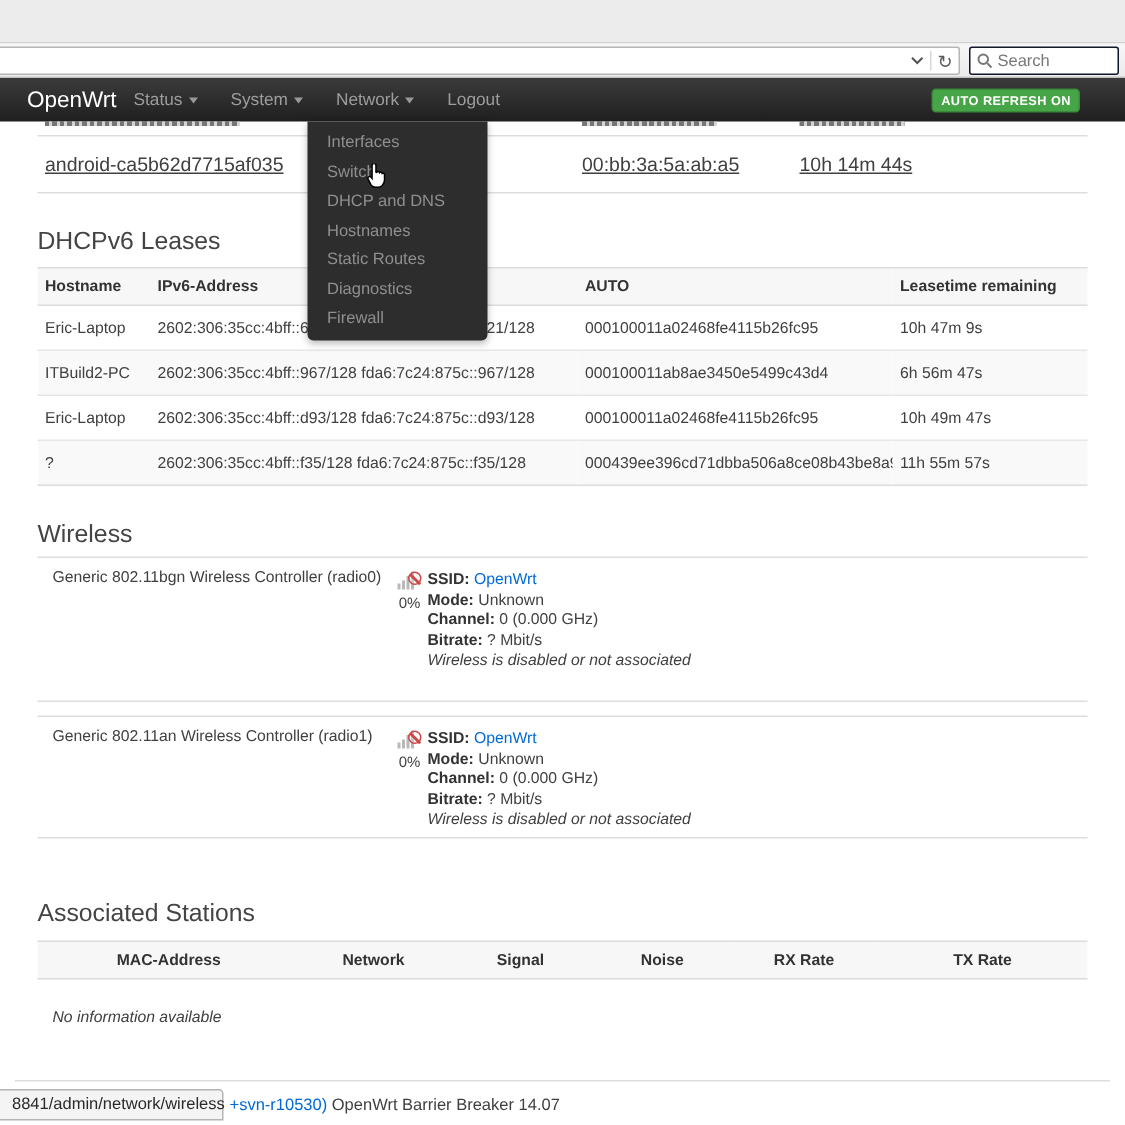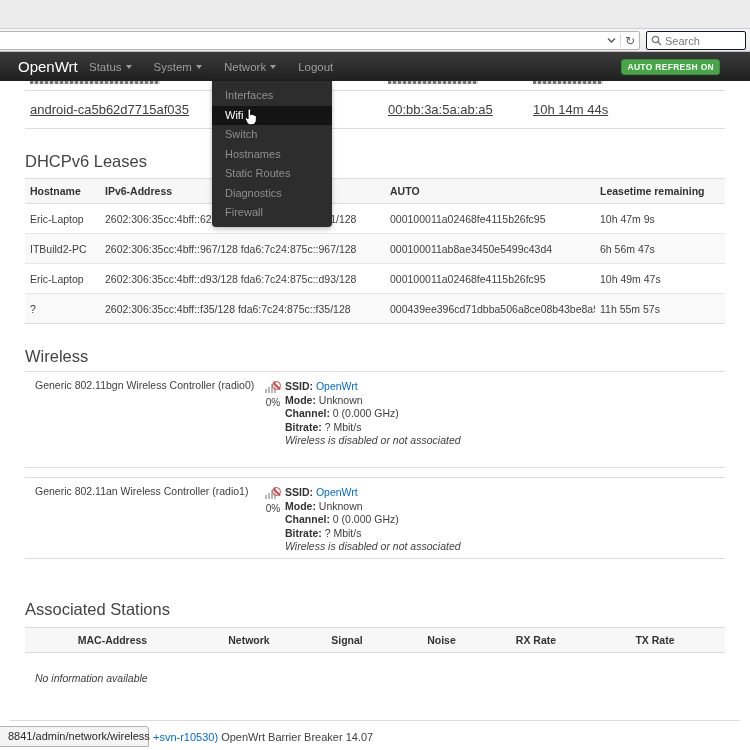--- a/index.html
+++ b/index.html
@@ -28,21 +28,21 @@
     background:linear-gradient(#3b3b3b,#1f1f1f); }
   .brand { position:absolute; left:18px; top:6px; color:#fff; font-size:15px; }
   .navitems { position:absolute; left:78px; top:0; height:29px; display:flex; align-items:center; }
   .navitem { padding:0 11px; color:#9d9d9d; font-size:11.5px; display:flex; align-items:center; gap:4px; cursor:pointer; }
   .caret { width:0; height:0; border-left:3.5px solid transparent; border-right:3.5px solid transparent;
     border-top:4px solid #9a9a9a; display:inline-block; }
   .badge { position:absolute; right:30px; top:7px; background:#46a546; border:1px solid #3a8a3a;
     color:#fff; font-size:8.5px; font-weight:bold; letter-spacing:.3px; padding:2px 5px 2px; border-radius:3px; }
 
   
-  .dropdown { position:absolute; left:212px; top:81px; width:120px; z-index:10;
+  .dropdown { position:absolute; left:205px; top:81px; width:120px; z-index:10;
     background:#2d2d2d; border-radius:0 0 4px 4px; padding:5px 0 4px; box-shadow:0 2px 5px rgba(0,0,0,.25); }
   .menuitem { height:19.5px; line-height:19.5px; padding-left:13px; font-size:11px; color:#8f8f8f; cursor:pointer; }
   .menuitem.active { background:#141414; color:#fff; }
   .cursor-hand { position:absolute; left:244px; top:109px; z-index:20; }
 
   
   .clip-strip { position:absolute; height:3px; top:81px;
     background:repeating-linear-gradient(90deg,#5e5e5e 0 3px, #cfcfcf 3px 5px); opacity:.85; }
   .hairline { position:absolute; left:25px; width:700px; border-top:1px solid #ddd; }
   .cell-text { position:absolute; font-size:13px; color:#404040;text-decoration:underline; }
@@ -258,22 +258,22 @@
 
   <div class="hairline" style="top:720px; left:10px; width:730px;"></div>
   <div class="footer-line">
     <a href="#">+svn-r10530)</a>
     <span>OpenWrt Barrier Breaker 14.07</span>
   </div>
   <div class="statusbox">8841/admin/network/wireless</div>
 
   <div class="dropdown">
     <div class="menuitem">Interfaces</div>
-    <div class="menuitem active">Wifi</div>
     <div class="menuitem">Switch</div>
+    <div class="menuitem">DHCP and DNS</div>
     <div class="menuitem">Hostnames</div>
     <div class="menuitem">Static Routes</div>
     <div class="menuitem">Diagnostics</div>
     <div class="menuitem">Firewall</div>
   </div>
 
   <div class="cursor-hand">
     <svg width="16" height="17" viewBox="0 0 448 512">
       <path d="M105 39c0-22 18-39 39-39s39 17 39 39v136l13 2c5-10 16-17 28-17 15 0 27 10 31 23 5-6 13-10 22-10 16 0 29 12 31 27 4-3 10-5 15-5 18 0 32 14 32 32v101c0 39-14 76-41 104l-7 8c-22 23-53 36-85 36h-42c-40 0-77-20-99-53L27 316c-10-15-7-35 7-46 13-11 33-10 45 3l26 28V39z" fill="#ffffff" stroke="#000000" stroke-width="30"></path>
     </svg>

